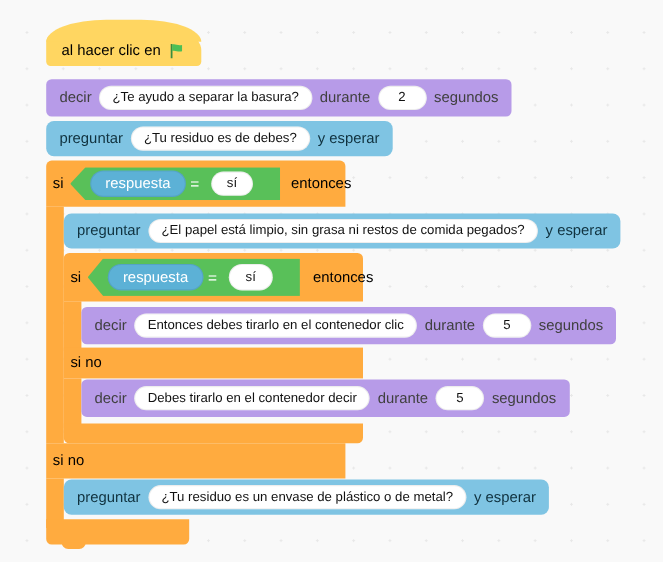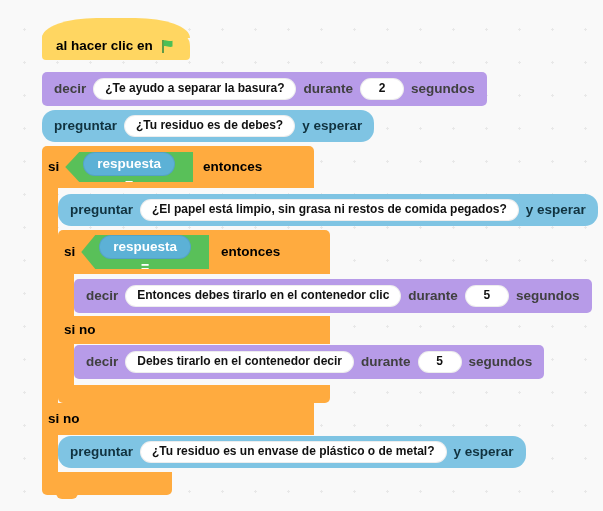--- a/index.html
+++ b/index.html
@@ -9,40 +9,40 @@
     background-image:radial-gradient(#E8E8E8 1.1px, transparent 1.2px);
     background-size:33px 33px;
     background-position:8px 13px;
     font-family:"Liberation Sans", sans-serif;
     overflow:hidden;
     position:relative;
   }
   .canvas{position:absolute;inset:0;}
 
   
-  .blk{position:absolute;box-sizing:border-box;display:flex;align-items:center;font-weight:bold;}
+  .blk{position:absolute;box-sizing:border-box;display:flex;align-items:center;}
   .lbl{color:#000;font-size:13.5px;white-space:nowrap;line-height:1;}
 
   
   .hat{
     background:#FFD661;border-radius:6px 14px 4px 4px;
     padding:0 14px;color:#4a3b00;
   }
   .hat:before{
     content:"";position:absolute;left:0;top:-14px;width:100%;height:20px;
     background:#FFD661;
     border-radius:60px 60px 0 0 / 22px 22px 0 0;
   }
   .hat .lbl{position:relative;z-index:2;}
 
   
   .looks{background:#B79BE8;border-radius:5px;padding:0 12px;}
   .looks .lbl{color:#404040;}
   
-  .sensing{background:#7FC4E3;border-radius:13px;padding:0 12px;}
+  .sensing{background:#7FC4E3;border-radius:7px;padding:0 12px;}
   .sensing .lbl{color:#10323f;}
 
   
   .oval{
     background:#fff;border-radius:999px;
     padding:3px 12px 4px;margin:0 7px;
     font-size:12px;color:#111;white-space:nowrap;line-height:1.25;
     box-shadow:inset 0 0 0 1px rgba(0,0,0,.07);
   }
   .oval.num{min-width:26px;text-align:center;padding:3px 9px 4px;}
@@ -52,21 +52,21 @@
     background:#5CB1D6;border-radius:999px;color:#fff;
     padding:4px 14px 5px;font-size:13.5px;white-space:nowrap;
     box-shadow:inset 0 0 0 1px rgba(0,0,0,.08);
   }
 
   
   .hex{
     position:relative;display:flex;align-items:center;
     background:#59C059;height:30px;padding:0 6px;margin:4px 6px;
     clip-path:polygon(14px 0,100% 0,100% 50%,100% 100%,14px 100%,0 50%);
-    padding-left:18px;padding-right:18px;flex-direction:column;
+    padding-left:18px;padding-right:18px;
   }
   .hex .eq{color:#fff;font-size:14px;margin:0 4px;}
   .cbar{position:absolute;background:#FFAB3F;}
   .carm{position:absolute;background:#FFAB3F;width:16px;}
 </style>
 </head>
 <body>
 
 <div class="canvas">
 

